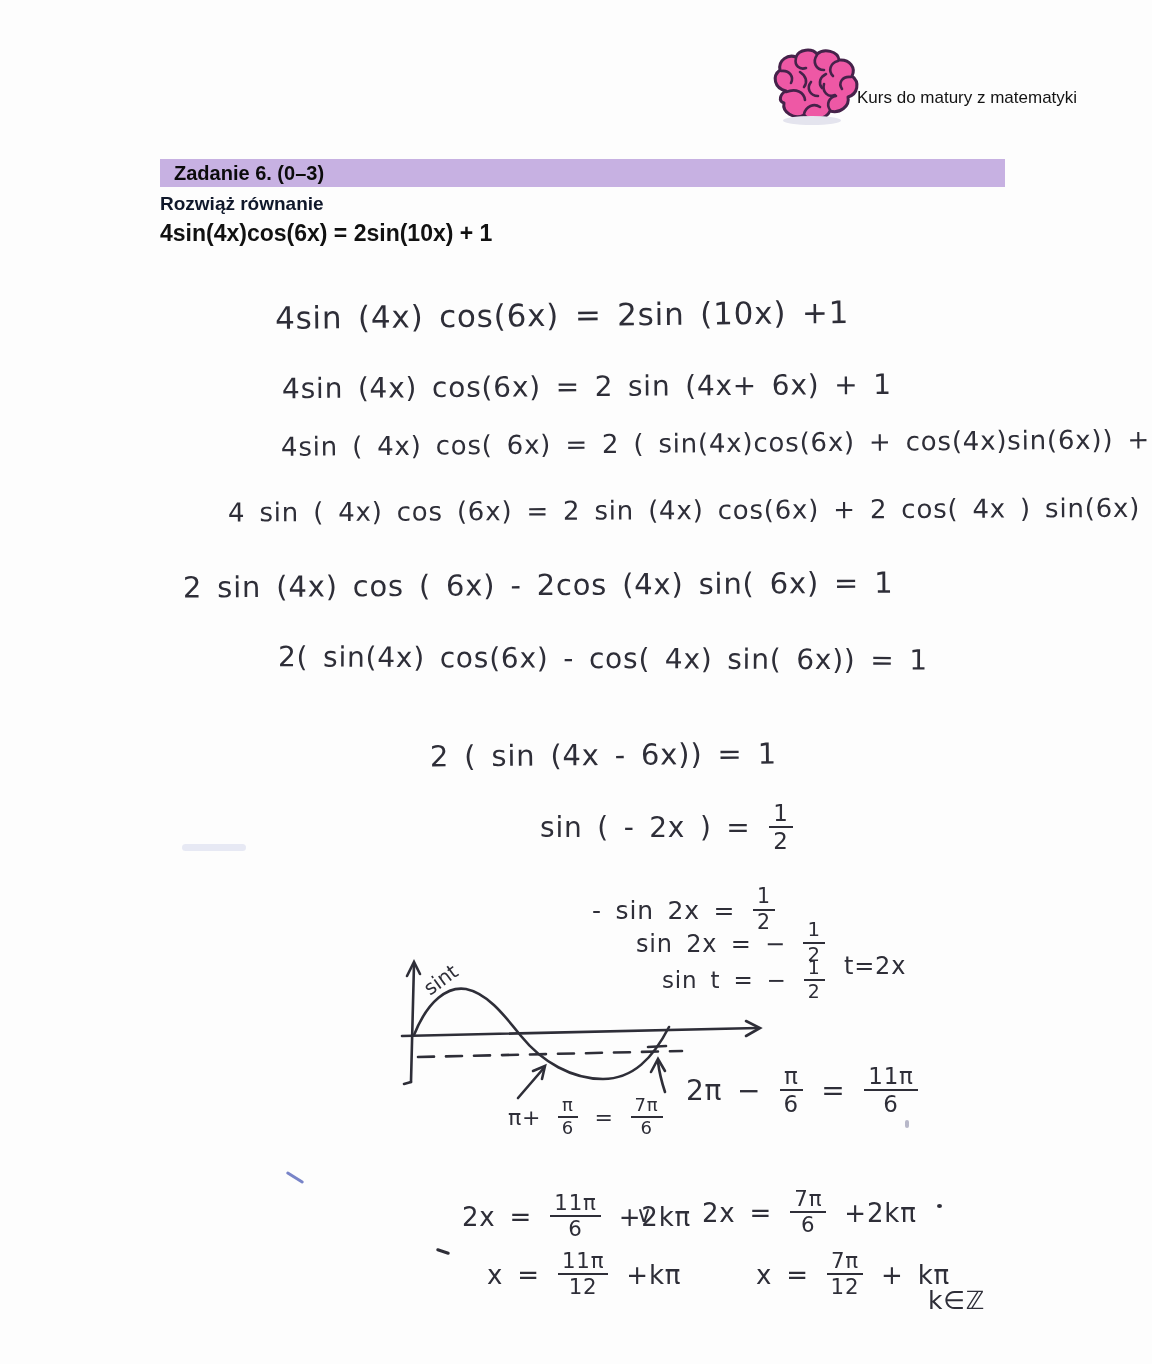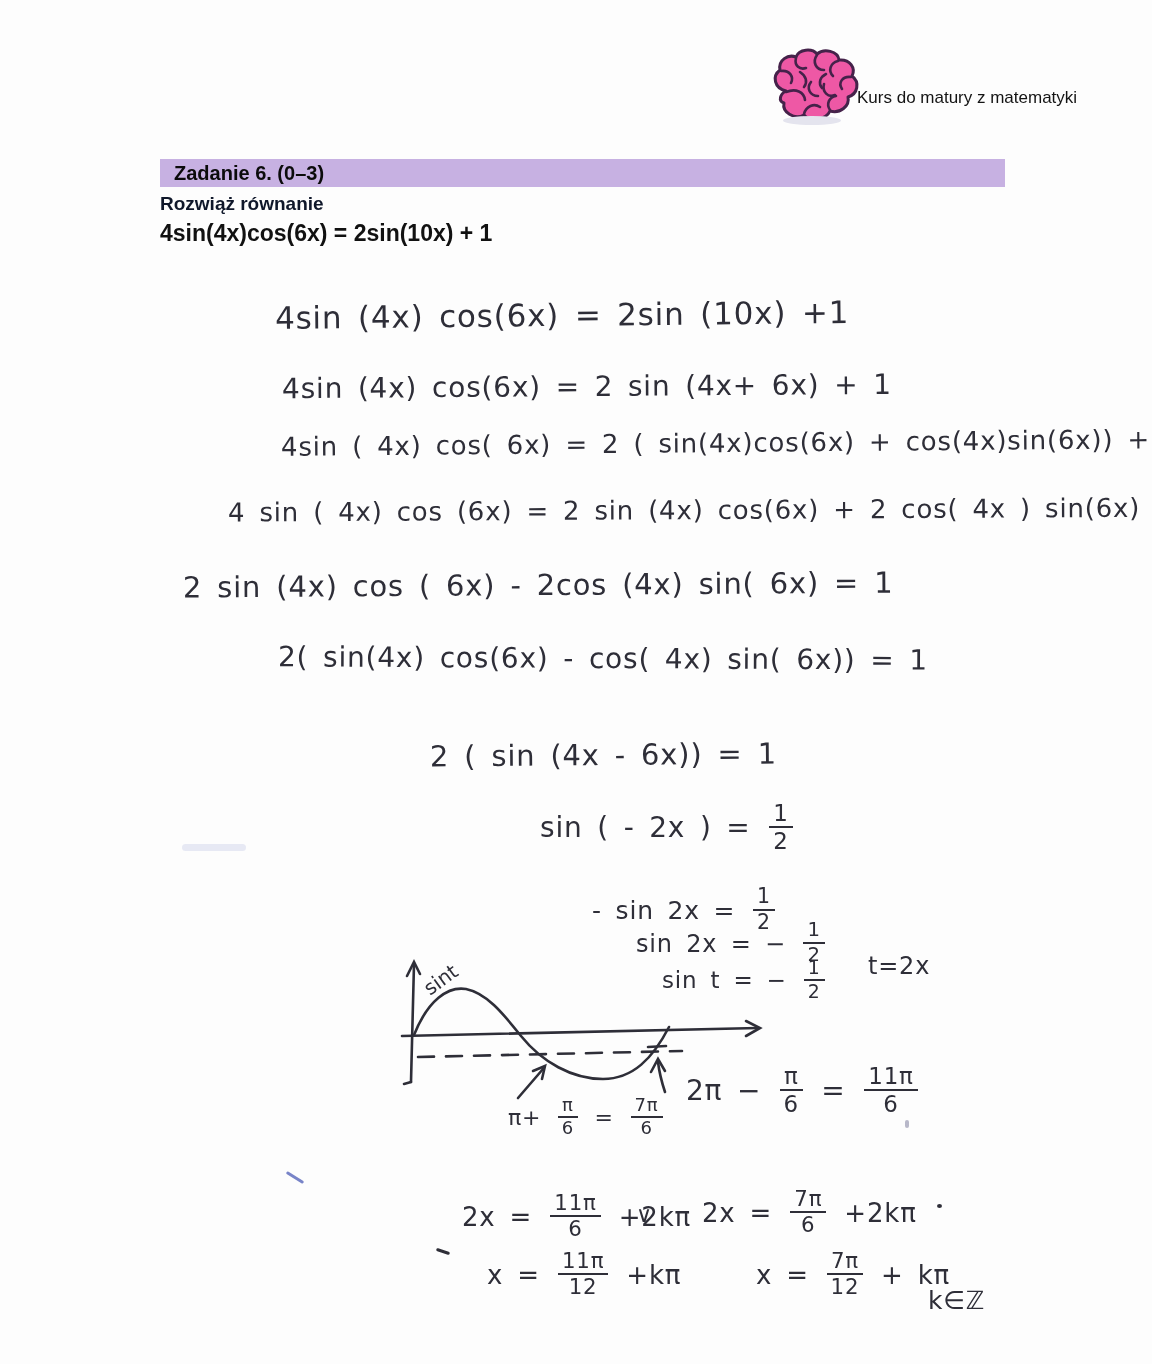--- a/index.html
+++ b/index.html
@@ -97,21 +97,21 @@
   </div>
 
   <div class="hw" style="left:662px;top:960px;font-size:23px;">
     <span>sin t =  −</span>
     <span class="frac">
       <span class="num">1</span>
       <span class="den">2</span>
     </span>
   </div>
 
-  <div class="hw" style="left:868px;top:952px;font-size:24px;text-align:center;">t=2x</div>
+  <div class="hw" style="left:844px;top:952px;font-size:24px;text-align:center;">t=2x</div>
 
   <svg class="graph-svg" width="400" height="200" viewBox="0 0 400 200">
     <g stroke="#2e2e38" stroke-width="2.6" fill="none" stroke-linecap="round">
 
       <path d="M24 16 L21 134"></path>
       <path d="M17 28 L24 14 L30 26"></path>
       <path d="M21 134 L14 136"></path>
 
       <path d="M12 88 L368 80"></path>
       <path d="M356 73 L370 80 L356 88"></path>

